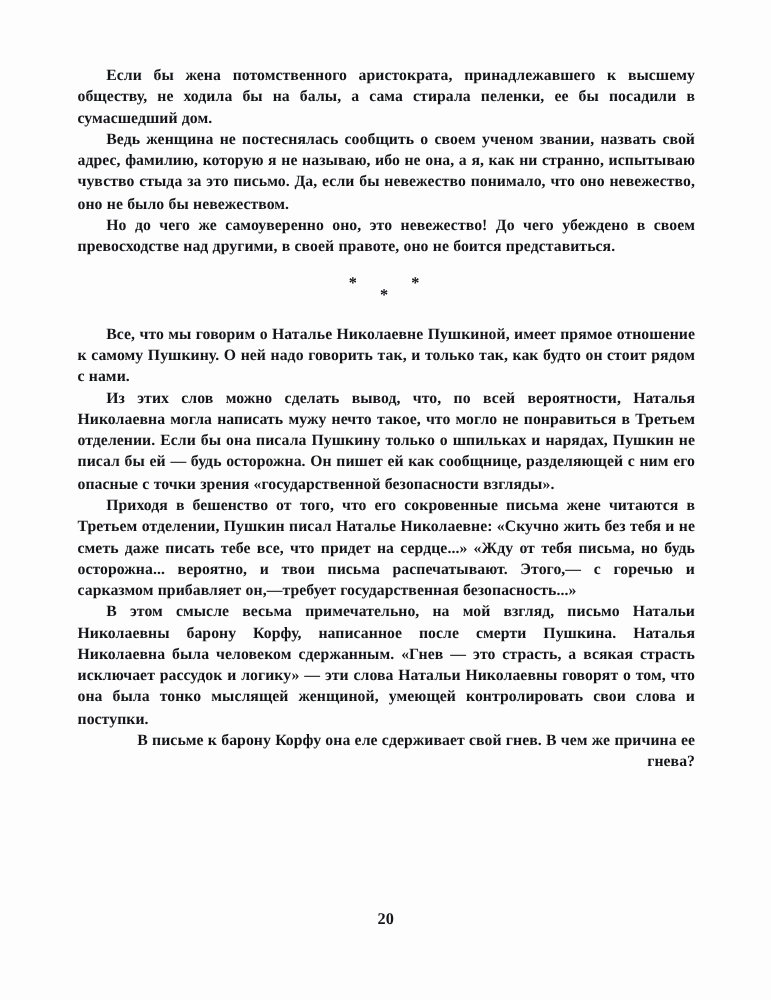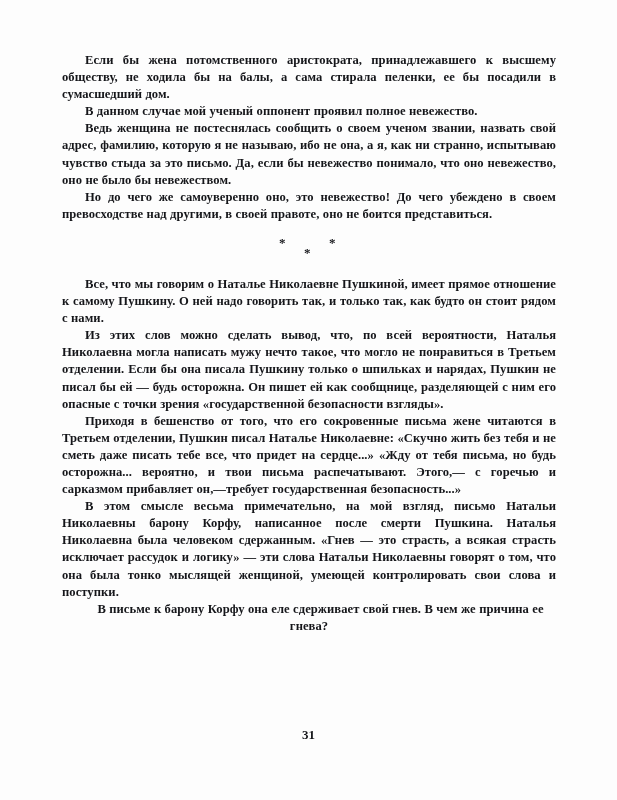--- a/index.html
+++ b/index.html
@@ -39,21 +39,21 @@
     color: #15161a;
     text-align: justify;
     text-indent: 23px;
     hyphens: manual;
     -webkit-hyphens: manual;
     letter-spacing: 0.05px;
     word-spacing: 0.2px;
   }
 
   p.para:last-of-type {
-    text-align: center;
+    text-align: right;
   }
 
   
   .sep {
     position: relative;
     height: 36px;
     margin: 9px 0 8px 0;
     text-align: center;
   }
   .sep .ast {
@@ -80,33 +80,32 @@
   }
 </style>
 </head>
 <body>
 
 <div id="page">
 
   <div id="text-column">
 
     <p class="para">Если бы жена потомственного аристократа, принадлежавшего к высшему обществу, не ходила бы на балы, а сама стирала пеленки, ее бы посадили в сумасшедший дом.</p>
-    <p class="para">В данном случае мой ученый оппонент проявил полное невежество.</p>
     <p class="para">Ведь женщина не постеснялась сообщить о своем ученом звании, назвать свой адрес, фамилию, которую я не называю, ибо не она, а я, как ни странно, испытываю чувство стыда за это письмо. Да, если бы невежество понимало, что оно невежество, оно не было бы невежеством.</p>
     <p class="para">Но до чего же самоуверенно оно, это невежество! До чего убеждено в своем превосходстве над другими, в своей правоте, оно не боится представиться.</p>
 
     <div class="sep">
       <span class="ast ast-left">*</span>
       <span class="ast ast-mid">*</span>
       <span class="ast ast-right">*</span>
     </div>
 
     <p class="para">Все, что мы говорим о Наталье Николаевне Пушкиной, имеет прямое отношение к самому Пушкину. О ней надо говорить так, и только так, как будто он стоит рядом с нами.</p>
     <p class="para">Из этих слов можно сделать вывод, что, по всей вероятности, Наталья Николаевна могла написать мужу нечто такое, что могло не понравиться в Третьем отделении. Если бы она писала Пушкину только о шпильках и нарядах, Пушкин не писал бы ей — будь осторожна. Он пишет ей как сообщнице, разделяющей с ним его опасные с точки зрения «государственной безопасности взгляды».</p>
     <p class="para">Приходя в бешенство от того, что его сокровенные письма жене читаются в Третьем отделении, Пушкин писал Наталье Николаевне: «Скучно жить без тебя и не сметь даже писать тебе все, что придет на сердце...» «Жду от тебя письма, но будь осторожна... вероятно, и твои письма распечатывают. Этого,— с горечью и сарказмом прибавляет он,—требует государственная безопасность...»</p>
     <p class="para">В этом смысле весьма примечательно, на мой взгляд, письмо Натальи Николаевны барону Корфу, написанное после смерти Пушкина. Наталья Николаевна была человеком сдержанным. «Гнев — это страсть, а всякая страсть исключает рассудок и логику» — эти слова Натальи Николаевны говорят о том, что она была тонко мыслящей женщиной, умеющей контролировать свои слова и поступки.</p>
     <p class="para">В письме к барону Корфу она еле сдерживает свой гнев. В чем же причина ее гнева?</p>
 
   </div>
 
-  <div id="folio">31</div>
+  <div id="folio">20</div>
 
 </div>
 
 </body></html>

